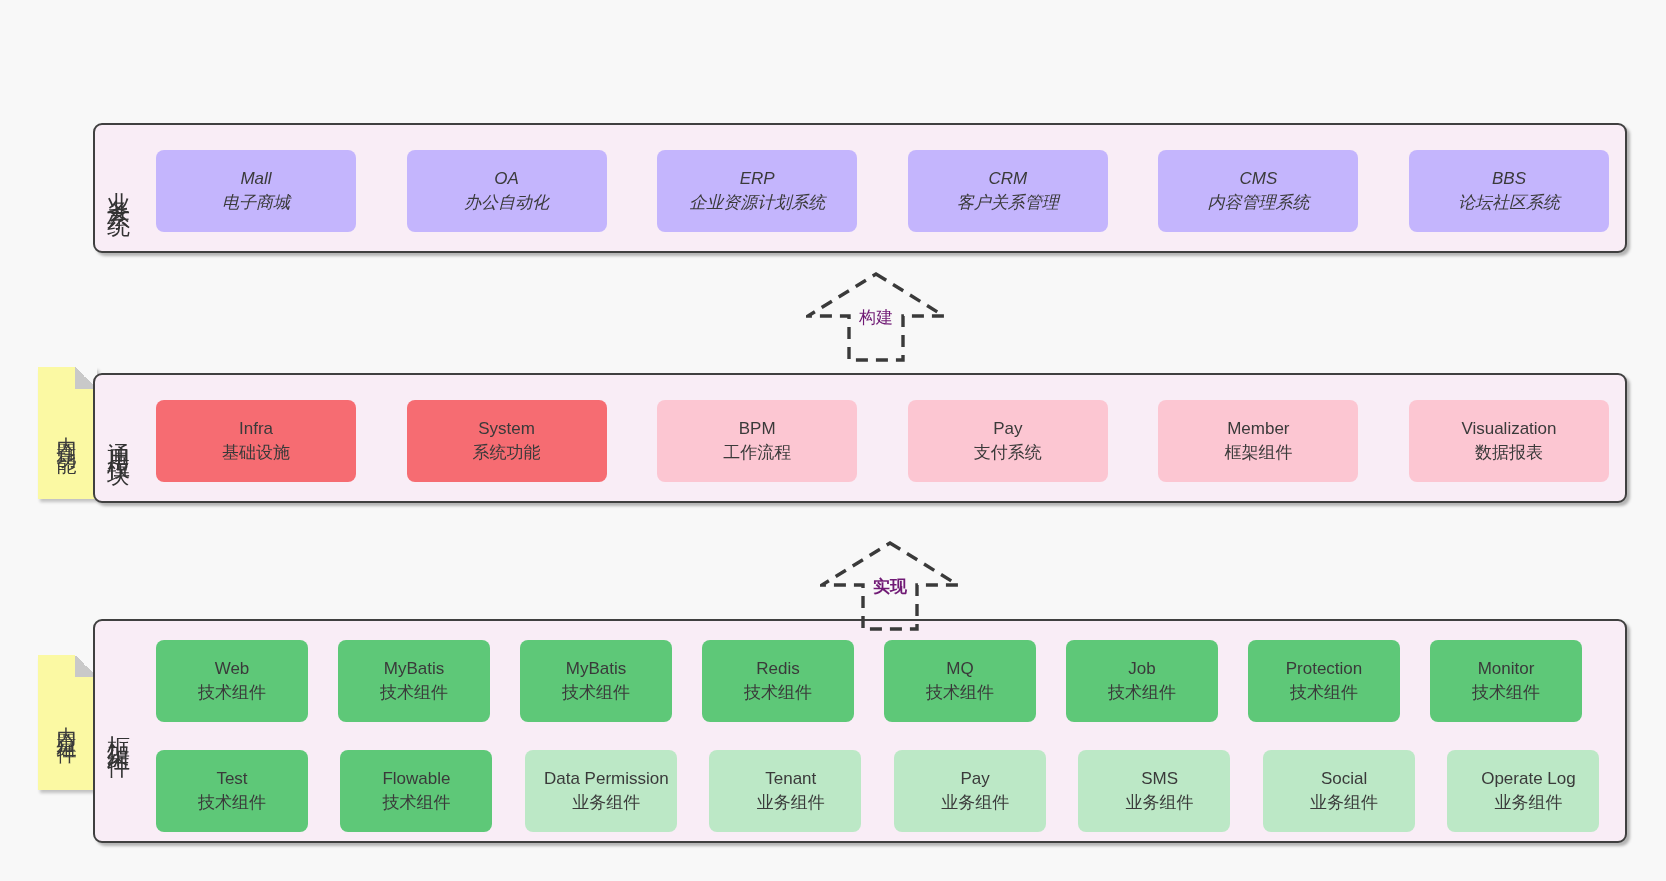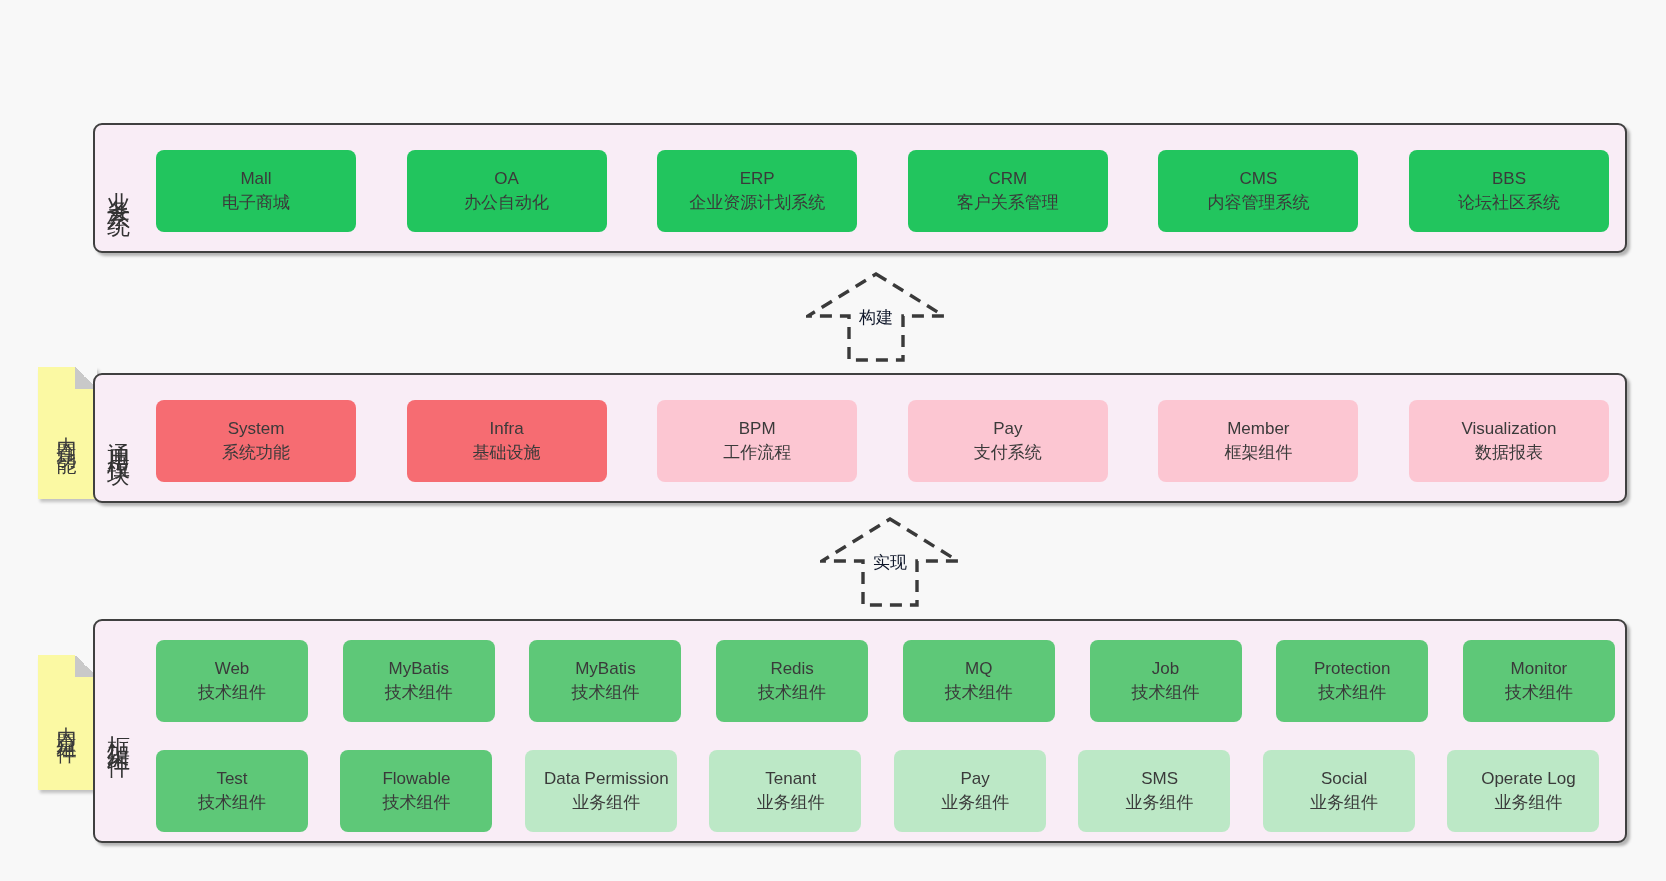--- a/index.html
+++ b/index.html
@@ -12,30 +12,30 @@
     background:#f9edf6;border:2px solid #404040;border-radius:9px;
     box-shadow:3px 3px 3px rgba(0,0,0,0.28);z-index:2;
   }
   .panel-label{
     position:absolute;left:9px;top:50%;transform:translateY(-50%);
     writing-mode:vertical-rl;text-orientation:upright;
     font-size:23px;letter-spacing:7px;color:#333;white-space:nowrap;
   }
   .box-row{position:absolute;display:flex;justify-content:space-between;}
   .row-wide{left:61px;right:16px;top:25px;}
-  .row-b1{left:61px;right:10px;top:19px;}
+  .row-b1{left:61px;right:43px;top:19px;}
   .row-b2{left:61px;right:26px;top:129px;}
   .box{
     height:82px;border-radius:8px;display:flex;flex-direction:column;
     align-items:center;justify-content:center;text-align:center;
     font-size:17px;line-height:1.42;padding:0 6px;box-sizing:border-box;
   }
   .w200{width:200px;}
   .w152{width:152px;}
-  .blue{background:#22c55e;}
+  .blue{background:#c4b5fd;font-style:italic;}
   .red{background:#f66c72;}
   .pink{background:#fcc6d2;text-align:center;}
   .green{background:#5ec878;}
   .lgreen{background:#bce8c6;padding-left:17px;}
   .sticky{
     position:absolute;left:38px;width:59px;background:#fbf9a3;z-index:1;
     box-shadow:2px 3px 3px rgba(0,0,0,0.22);
     display:flex;align-items:center;justify-content:center;
   }
   .sticky-fold{
@@ -43,21 +43,21 @@
     background:linear-gradient(to bottom left,#f8f8f8 50%,#c9c9c9 50%);
   }
   .sticky-text{
     writing-mode:vertical-rl;text-orientation:upright;
     font-size:20px;letter-spacing:6px;color:#3a3a3a;white-space:nowrap;
   }
   .arrow{position:absolute;width:140px;height:92px;z-index:3;}
   .arrow svg{display:block;width:100%;height:100%;}
   .arrow-label{
     position:absolute;left:50%;top:46px;transform:translate(-50%,-50%);
-    background:#f8f8f8;padding:2px 6px;font-size:17px;color:#0f172a;
+    background:#f8f8f8;padding:2px 6px;font-size:17px;color:#701a75;
     white-space:nowrap;
   }
 </style>
 </head>
 <body>
 
 <div class="stage">
 
   <div class="sticky" style="top:367px;height:132px;">
     <div class="sticky-fold"></div>
@@ -103,47 +103,47 @@
     <svg viewBox="0 0 140 92">
       <polygon points="70,3 138,45 97,45 97,89 43,89 43,45 2,45" fill="none" stroke="#3a3a3a" stroke-width="3.4" stroke-dasharray="12 8"></polygon>
     </svg>
     <span class="arrow-label">构建</span>
   </div>
 
   <section class="panel" style="top:373px;height:130px;">
     <div class="panel-label">通用模块</div>
     <div class="box-row row-wide">
       <div class="box w200 red">
+        <div>Infra</div>
+        <div>基础设施</div>
+      </div>
+      <div class="box w200 red">
         <div>System</div>
         <div>系统功能</div>
       </div>
-      <div class="box w200 red">
-        <div>Infra</div>
-        <div>基础设施</div>
-      </div>
       <div class="box w200 pink">
         <div>BPM</div>
         <div>工作流程</div>
       </div>
       <div class="box w200 pink">
         <div>Pay</div>
         <div>支付系统</div>
       </div>
       <div class="box w200 pink">
         <div>Member</div>
         <div>框架组件</div>
       </div>
       <div class="box w200 pink">
         <div>Visualization</div>
         <div>数据报表</div>
       </div>
     </div>
   </section>
 
-  <div class="arrow" style="left:820px;top:516px;">
+  <div class="arrow" style="left:820px;top:540px;font-weight:bold;">
     <svg viewBox="0 0 140 92">
       <polygon points="70,3 138,45 97,45 97,89 43,89 43,45 2,45" fill="none" stroke="#3a3a3a" stroke-width="3.4" stroke-dasharray="12 8"></polygon>
     </svg>
     <span class="arrow-label">实现</span>
   </div>
 
   <section class="panel" style="top:619px;height:224px;">
     <div class="panel-label">框架组件</div>
 
     <div class="box-row row-b1">

